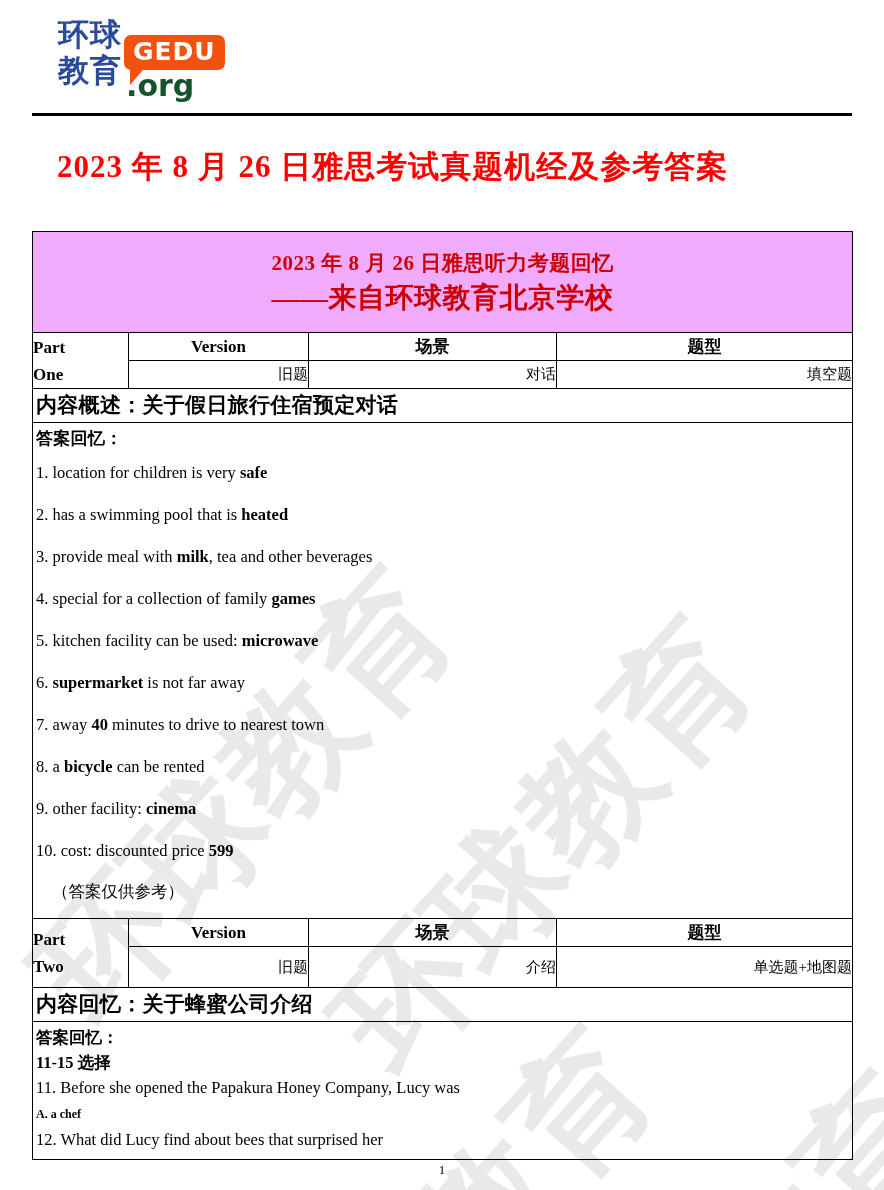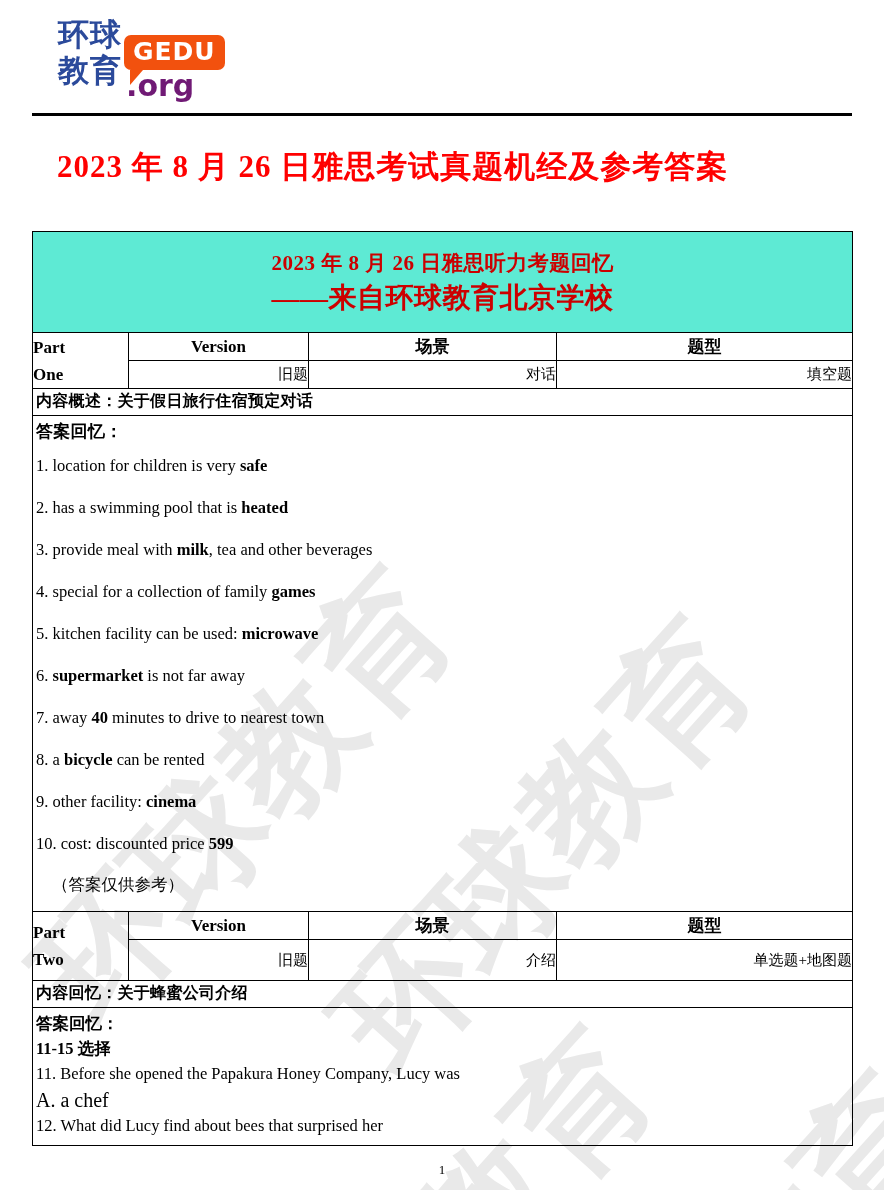--- a/index.html
+++ b/index.html
@@ -90,21 +90,21 @@
   .gedu-tail {
     position: absolute;
     left: 6px; top: 41px;
     width: 0; height: 0;
     border-left: 13px solid #f2510e;
     border-bottom: 15px solid transparent;
   }
   .org-text {
     position: absolute;
     left: 2px; top: 40px;
-    color: #701a75;
+    color: #14532d;
     font-family: "DejaVu Sans", "Liberation Sans", sans-serif;
     font-weight: 700;
     font-size: 30px;
     line-height: 34px;
   }
 
   .top-rule {
     position: absolute;
     left: 32px;
     top: 113px;
@@ -138,21 +138,21 @@
     table-layout: fixed;
   }
   .doc-table td {
     border: 1.4px solid #000;
     padding: 0;
     vertical-align: middle;
     font-family: "Liberation Serif", "DejaVu Serif", serif;
   }
 
   .band-head {
-    background: #5eead4;
+    background: #f0abfc;
     text-align: center;
     padding: 14px 0 16px 0 !important;
   }
   .band-head .line1 {
     color: #cc0000;
     font-weight: 700;
     font-size: 21px;
     line-height: 34px;
     letter-spacing: 0.5px;
   }
@@ -178,21 +178,21 @@
   .part-cell {
     text-align: left;
     font-weight: 700;
     font-size: 17px;
     line-height: 27px;
   }
   .part-cell .p2 { display: block; }
 
   .desc-cell {
     font-weight: 700;
-    font-size: 16px;
+    font-size: 21px;
     padding: 2px 0 3px 3px !important;
     letter-spacing: 0.3px;
   }
 
   .answers-cell {
     padding: 3px 0 6px 3px !important;
     font-size: 16px;
   }
   .ans-title {
     font-weight: 700;
@@ -215,22 +215,22 @@
   .mc-heading {
     font-weight: 700;
     font-size: 16.5px;
     line-height: 25px;
   }
   .mc-q {
     font-size: 16.5px;
     line-height: 26px;
   }
   .mc-a {
-    font-weight: 400;
-    font-size: 20px;
+    font-weight: 700;
+    font-size: 12px;
     line-height: 26px;
   }
 
   
   .page-num {
     position: absolute;
     left: 0;
     top: 1162px;
     width: 884px;
     text-align: center;

